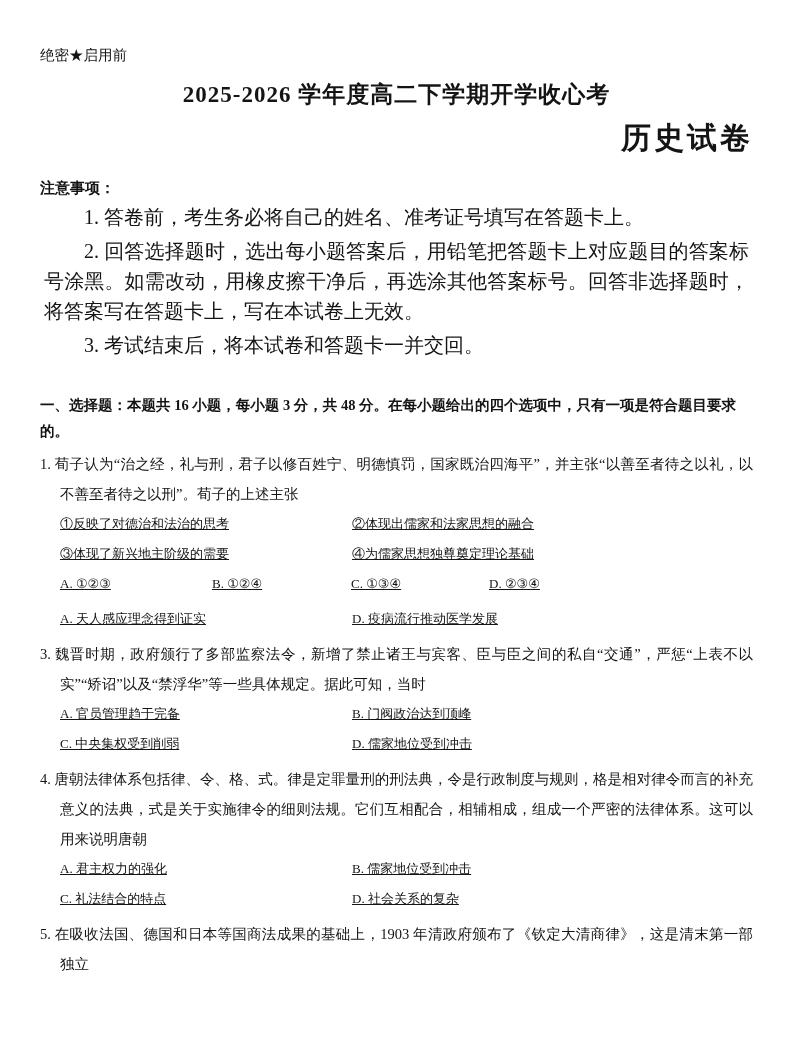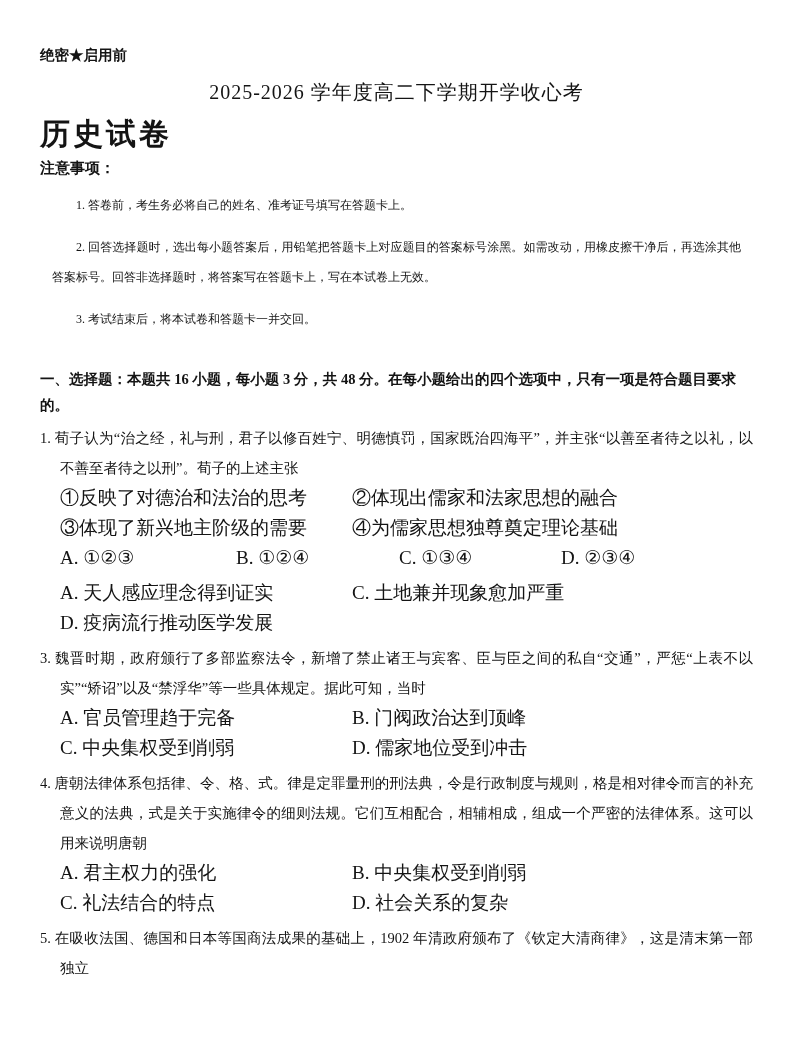--- a/index.html
+++ b/index.html
@@ -13,45 +13,45 @@
     color: #141414;
   }
   .page {
     width: 793px;
     min-height: 1058px;
     margin: 0 auto;
     background: #ffffff;
     padding: 46px 40px 18px 40px;
   }
   .classification {
-    font-weight: bold;
+    font-weight: normal;
     font-size: 14.5px;
   }
   .exam-title {
     margin: 14px 0 0 0;
     text-align: center;
-    font-size: 20px;
-    font-weight: normal;
+    font-size: 23px;
+    font-weight: bold;
     letter-spacing: 1px;
   }
   .paper-title {
-    margin: 8px 0 4px 0;
-    text-align: left;
+    margin: 8px 0 20px 0;
+    text-align: right;
     font-size: 30px;
     font-weight: bold;
     letter-spacing: 3px;
   }
   .notes-header {
     font-weight: bold;
     font-size: 15px;
     margin-top: 4px;
   }
   .note {
-    margin: 12px;
-    font-size: 12px;
+    margin: 4px;
+    font-size: 20px;
     line-height: 30px;
     text-indent: 2em;
     text-align: justify;
   }
   .section-header {
     margin: 32px 17px 0 0;
     font-weight: bold;
     font-size: 14.5px;
     line-height: 26px;
     text-align: justify;
@@ -60,31 +60,31 @@
   .stem {
     margin: 0;
     font-size: 14.5px;
     line-height: 30px;
     padding-left: 20px;
     text-indent: -20px;
     text-align: justify;
   }
   .rows {
     padding-left: 20px;
-    font-size: 19px;
+    font-size: 13px;
     line-height: 30px;
+    text-decoration: underline;
   }
   .suboptions {
     display: grid;
     grid-template-columns: 292px auto;
   }
   .choices-4 {
     display: grid;
     grid-template-columns: 152px 139px 138px auto;
-    gap: 24px;
   }
   .choices-2 {
     display: grid;
     grid-template-columns: 292px auto;
   }
 </style>
 </head>
 <body>
 
 <div class="page">
@@ -113,42 +113,41 @@
       <span>A. ①②③</span>
       <span>B. ①②④</span>
       <span>C. ①③④</span>
       <span>D. ②③④</span>
     </div>
   </div>
 
   <div class="question">
     <div class="rows choices-2">
       <span>A. 天人感应理念得到证实</span>
-      <span>C. 土地兼并现象愈加严重</span>
       <span>D. 疫病流行推动医学发展</span>
     </div>
   </div>
 
   <div class="question">
     <p class="stem">3. 魏晋时期，政府颁行了多部监察法令，新增了禁止诸王与宾客、臣与臣之间的私自“交通”，严惩“上表不以实”“矫诏”以及“禁浮华”等一些具体规定。据此可知，当时</p>
     <div class="rows choices-2">
       <span>A. 官员管理趋于完备</span>
       <span>B. 门阀政治达到顶峰</span>
       <span>C. 中央集权受到削弱</span>
       <span>D. 儒家地位受到冲击</span>
     </div>
   </div>
 
   <div class="question">
     <p class="stem">4. 唐朝法律体系包括律、令、格、式。律是定罪量刑的刑法典，令是行政制度与规则，格是相对律令而言的补充意义的法典，式是关于实施律令的细则法规。它们互相配合，相辅相成，组成一个严密的法律体系。这可以用来说明唐朝</p>
     <div class="rows choices-2">
       <span>A. 君主权力的强化</span>
-      <span>B. 中央集权受到削弱</span>
+      <span>B. 儒家地位受到冲击</span>
       <span>C. 礼法结合的特点</span>
       <span>D. 社会关系的复杂</span>
     </div>
   </div>
 
   <div class="question">
-    <p class="stem">5. 在吸收法国、德国和日本等国商法成果的基础上，1902 年清政府颁布了《钦定大清商律》，这是清末第一部独立</p>
+    <p class="stem">5. 在吸收法国、德国和日本等国商法成果的基础上，1903 年清政府颁布了《钦定大清商律》，这是清末第一部独立</p>
   </div>
 
 </div>
 
 </body></html>

